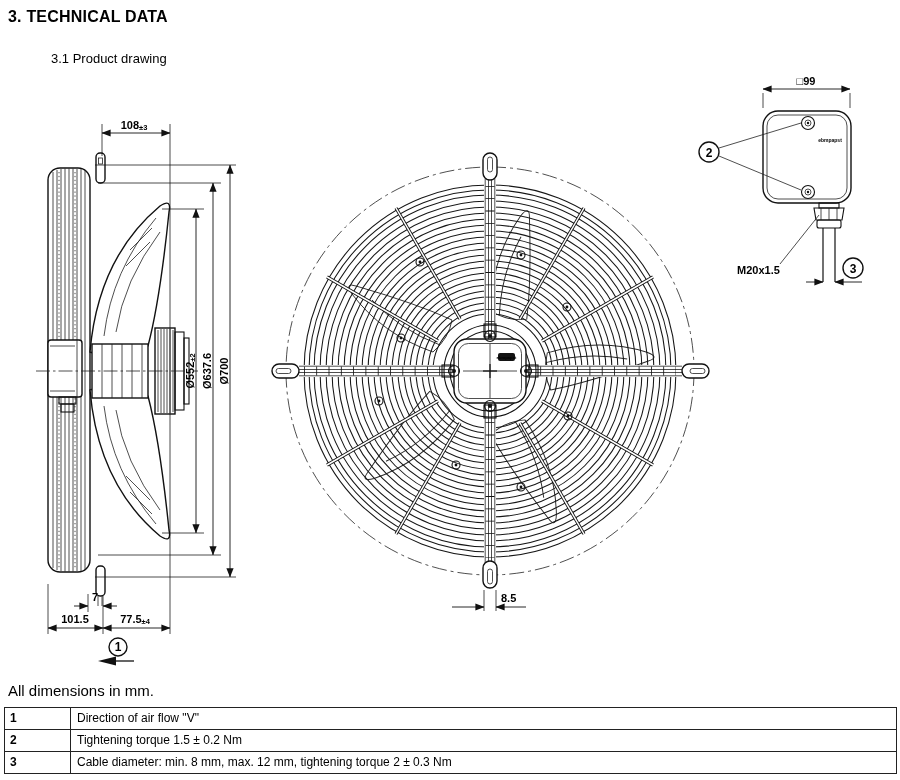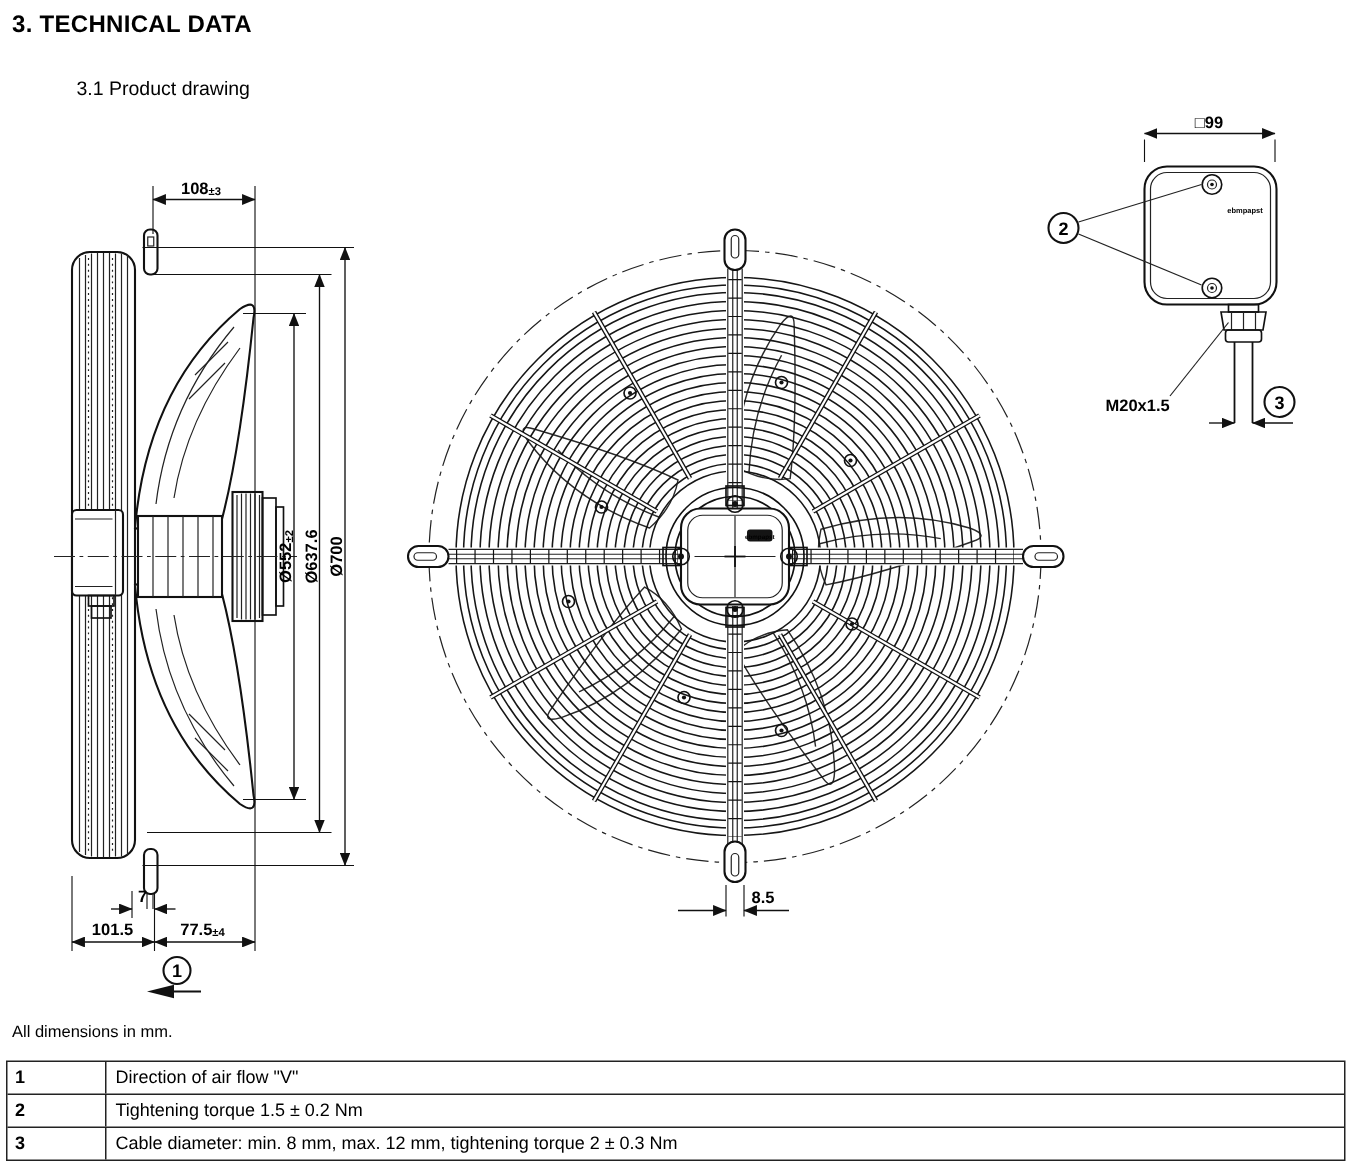--- a/index.html
+++ b/index.html
@@ -1,20 +1,20 @@
 <!DOCTYPE html>
 <html><head>
 <meta charset="utf-8">
 <style>
   html,body{margin:0;padding:0;background:#fff;}
   #page{position:relative;width:900px;height:780px;background:#fff;overflow:hidden;
         font-family:"Liberation Sans",sans-serif;color:#000;}
   .h1{position:absolute;left:8px;top:8px;font-size:16px;font-weight:bold;letter-spacing:.2px;}
   .h2{position:absolute;left:8px;top:51px;font-size:13px;font-weight:normal;margin-left:43px;}
-  .note{position:absolute;left:8px;top:682px;font-size:11px;}
+  .note{position:absolute;left:8px;top:682px;font-size:15px;}
   svg{position:absolute;left:0;top:0;}
   svg text{font-family:"Liberation Sans",sans-serif;fill:#000;}
   .s   {stroke:#111;fill:none;stroke-width:1.1;}
   .s08 {stroke:#222;fill:none;stroke-width:.8;}
   .s13 {stroke:#111;fill:#fff;stroke-width:1.4;}
   .fw  {fill:#fff;}
   .ring{stroke:#161616;fill:none;stroke-width:1.05;}
   .dim {stroke:#111;stroke-width:.9;fill:none;marker-start:url(#arr);marker-end:url(#arr);}
   .dimE{stroke:#111;stroke-width:.9;fill:none;marker-end:url(#arr);}
   .dimS{stroke:#111;stroke-width:.9;fill:none;marker-start:url(#arr);}

